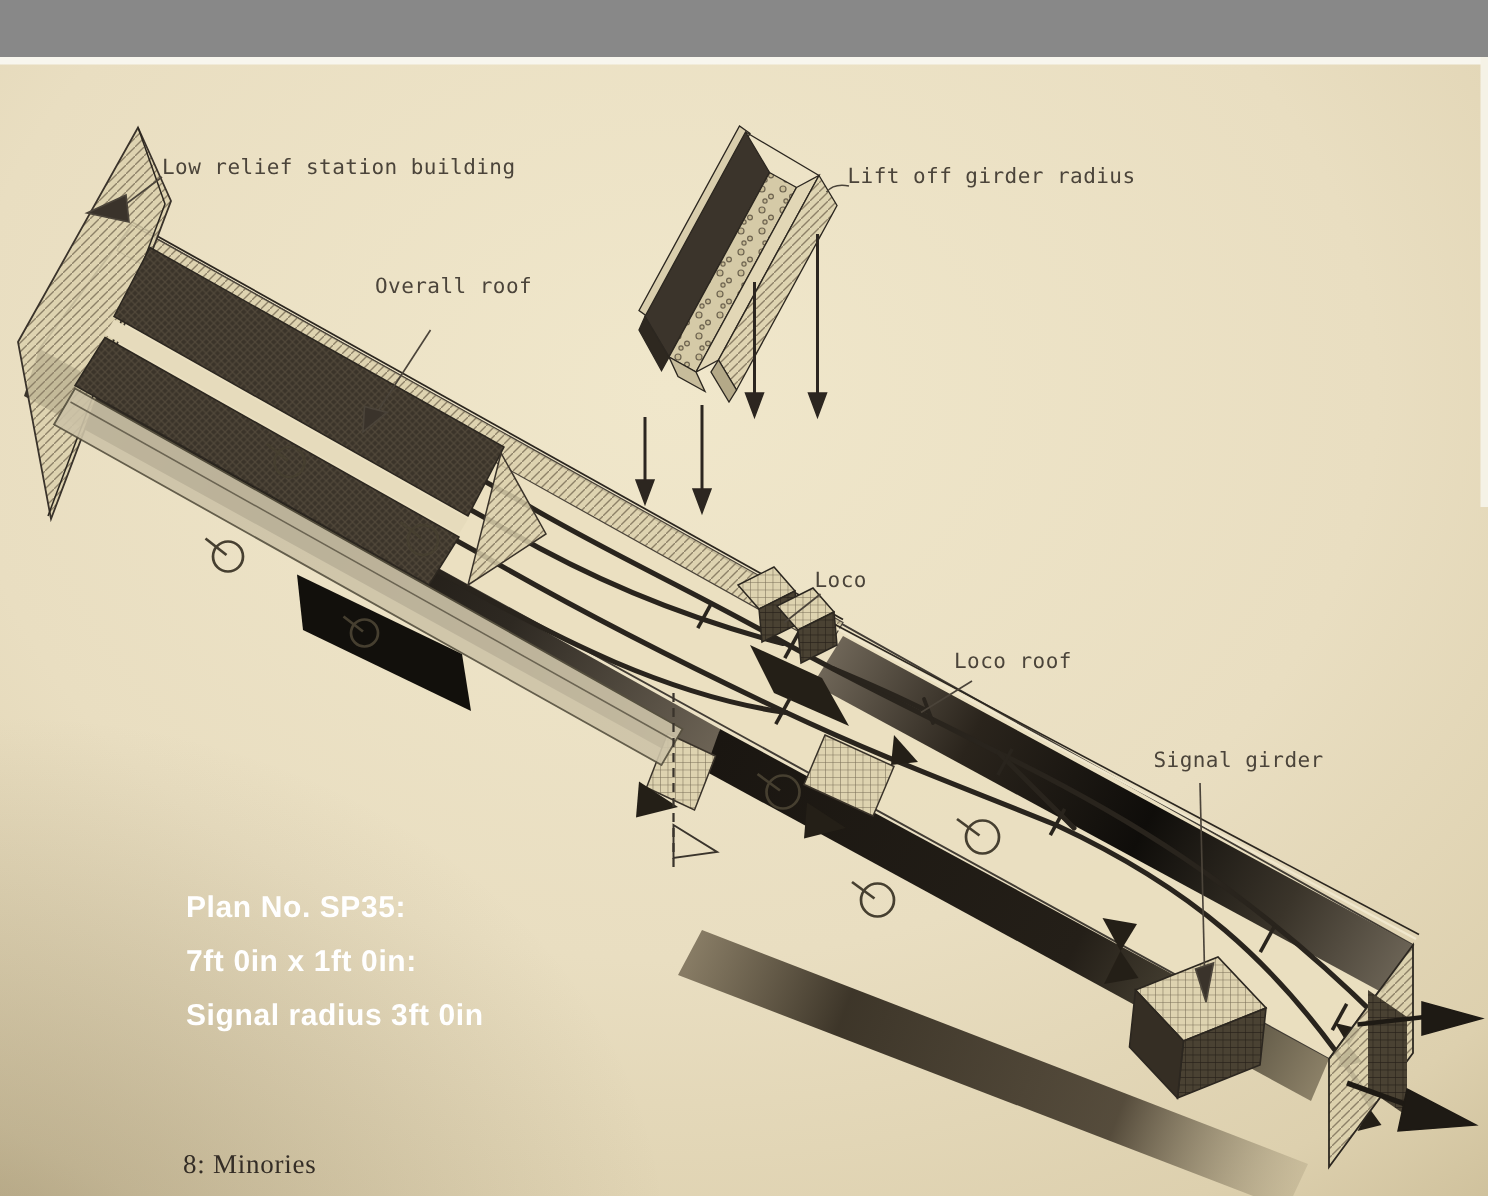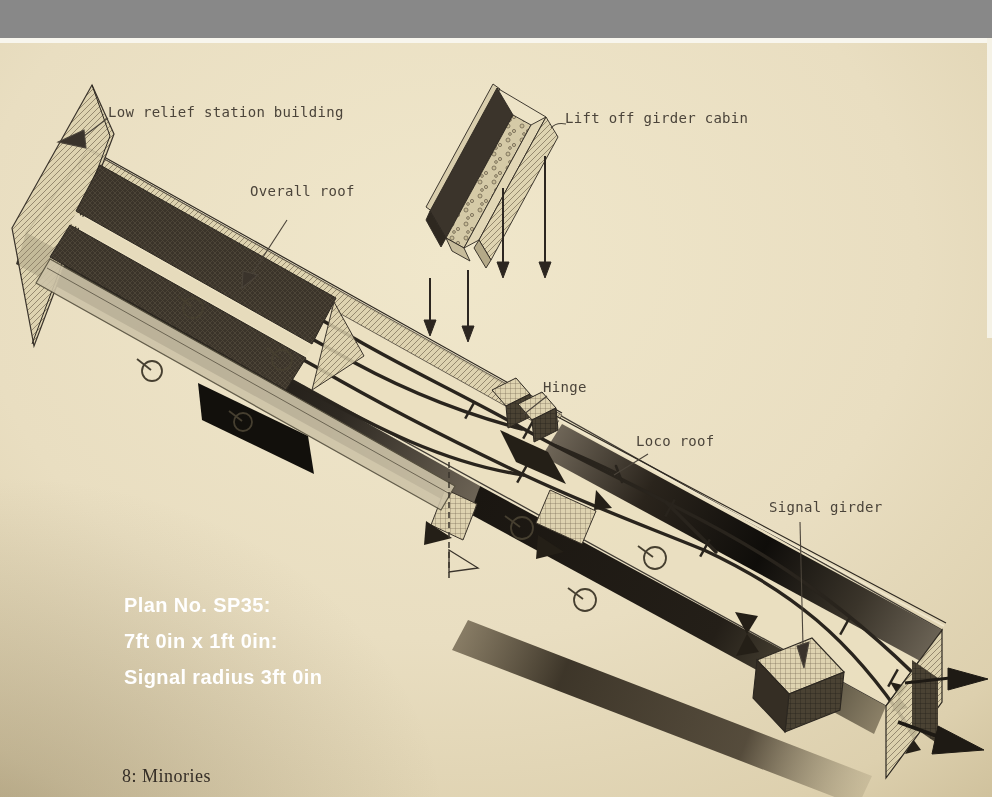--- a/index.html
+++ b/index.html
@@ -238,22 +238,22 @@
     <path d="M566,86 Q556,84 551,90" fill="none"></path>
     <line x1="547" y1="358" x2="523" y2="377"></line>
     <line x1="648" y1="416" x2="614" y2="437"></line>
     <line x1="800" y1="484" x2="803" y2="608"></line>
     <polygon points="797,608 809,604 804,630"></polygon>
   </g>
 </svg>
 
 <div class="diag-label" style="left:108px;top:66px">Low relief station building</div>
 <div class="diag-label" style="left:250px;top:145px">Overall roof</div>
-<div class="diag-label" style="left:565px;top:72px">Lift off girder cabin</div>
-<div class="diag-label" style="left:543px;top:341px">Hinge</div>
+<div class="diag-label" style="left:565px;top:72px">Lift off girder radius</div>
+<div class="diag-label" style="left:543px;top:341px">Loco</div>
 <div class="diag-label" style="left:636px;top:395px">Loco roof</div>
 <div class="diag-label" style="left:769px;top:461px">Signal girder</div>
 
 <div class="plan-block">
   <div>Plan No. SP35:</div>
   <div>7ft 0in x 1ft 0in:</div>
   <div>Signal radius 3ft 0in</div>
 </div>
 
 <div class="caption">8: Minories</div>

